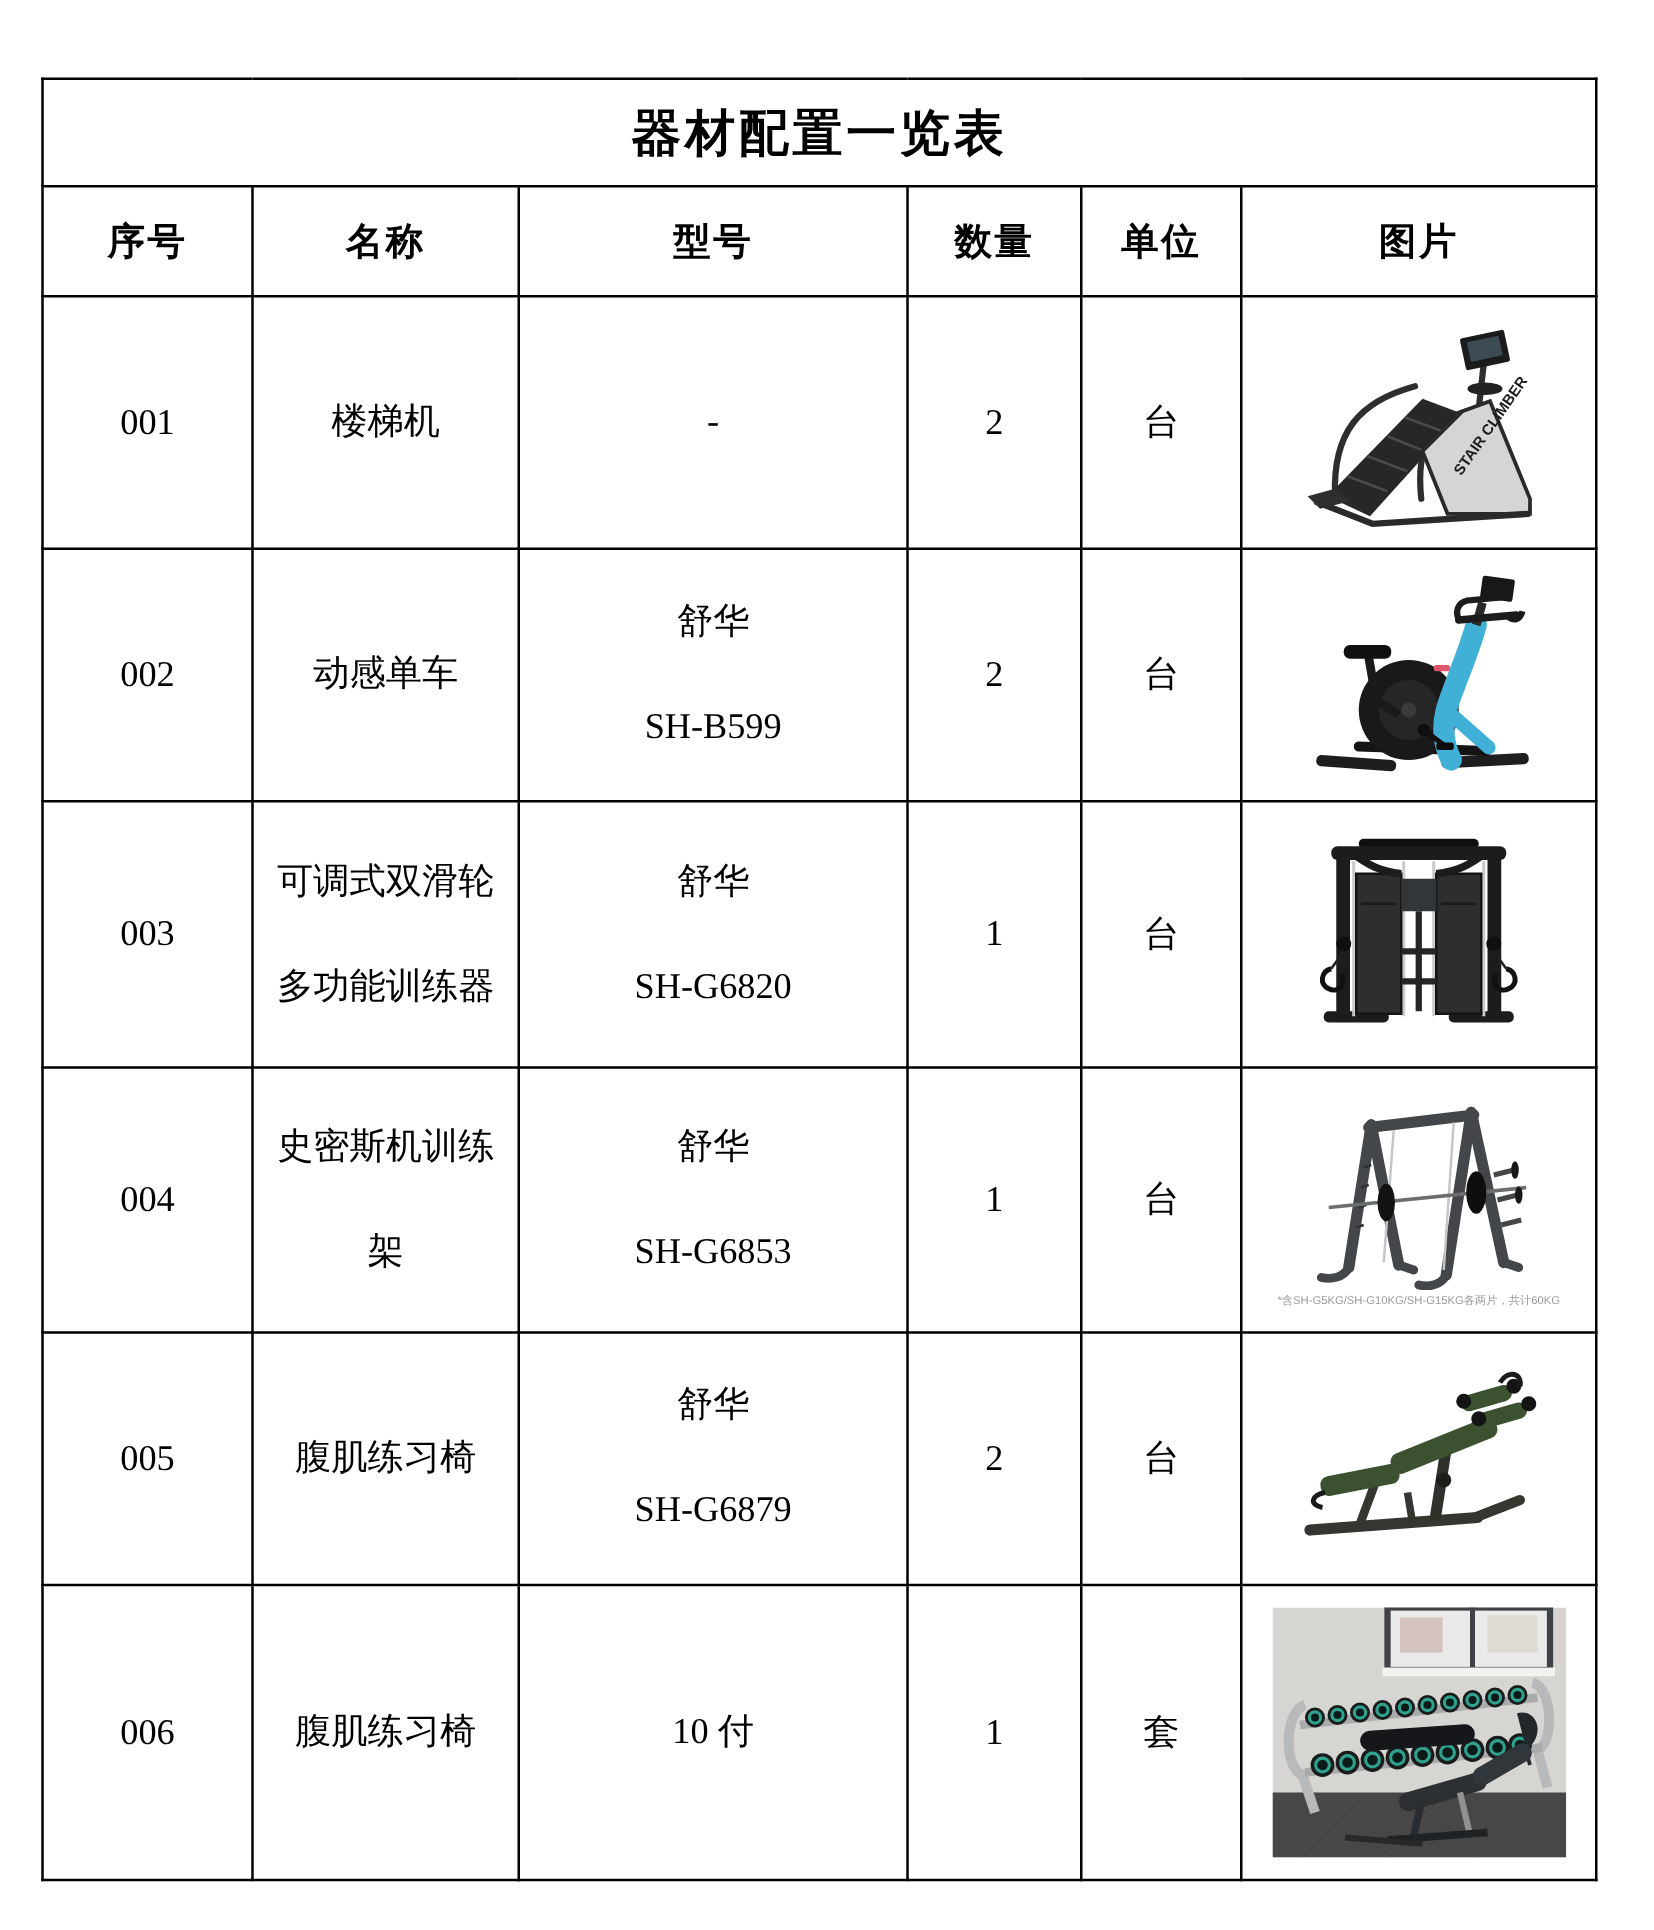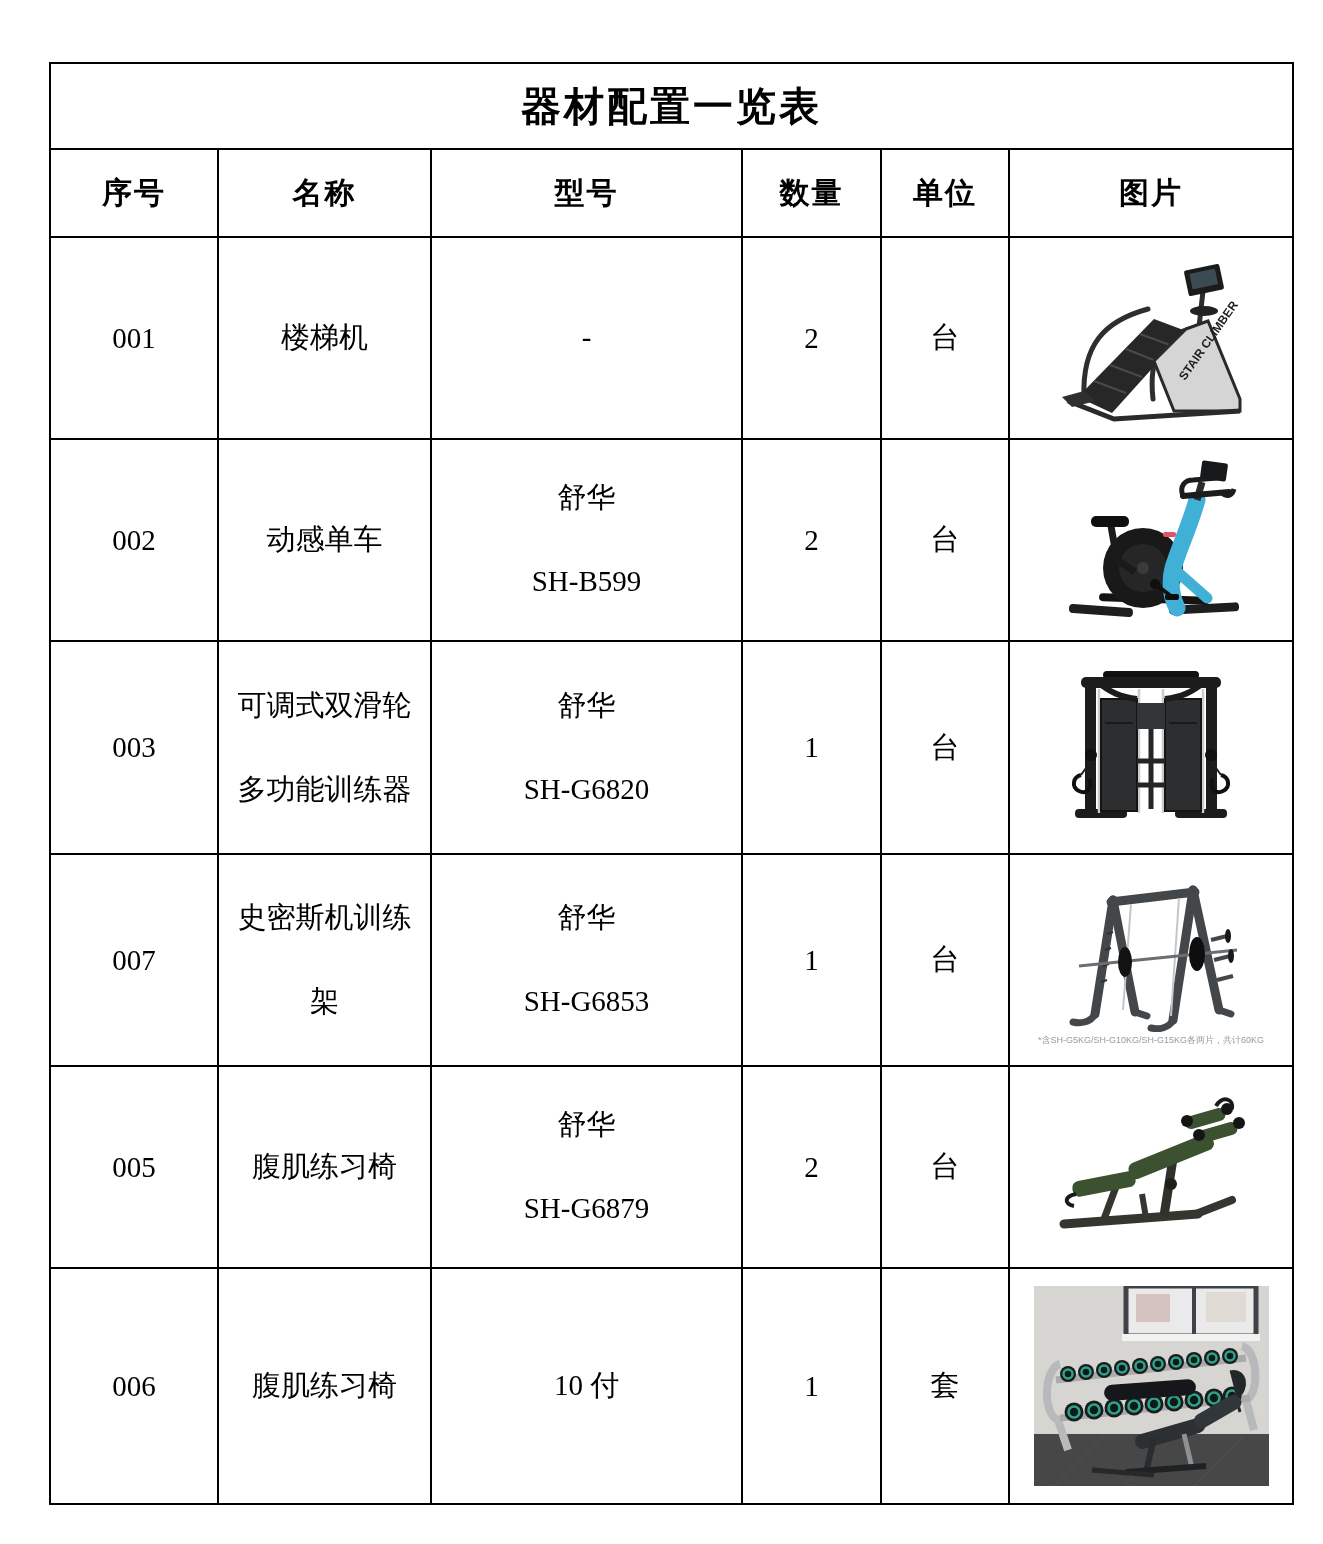--- a/index.html
+++ b/index.html
@@ -1,21 +1,21 @@
 <!DOCTYPE html>
 <html><head>
 <meta charset="utf-8">
 <style>
   html,body { margin:0; padding:0; background:#ffffff; }
   .page {
     position:relative; width:1323px; height:1544px; background:#ffffff;
     font-family:"Liberation Serif","DejaVu Serif",serif; color:#000;
   }
   table.equip {
-    position:absolute; left:49px; top:62px; width:1243px;
+    position:absolute; left:33px; top:62px; width:1243px;
     border-collapse:collapse; table-layout:fixed;
   }
   table.equip td, table.equip th {
     border:2px solid #000; padding:0; text-align:center; vertical-align:middle;
     background:#fff; overflow:hidden;
   }
   .title-cell { height:84px; font-size:40px; font-weight:bold; letter-spacing:3px; }
   .head-cell  { height:86px; font-size:30px; font-weight:bold; letter-spacing:2px;border-radius:22px; }
   td.body-cell { font-size:29px; font-weight:normal; }
   .lines { display:flex; flex-direction:column; justify-content:center; align-items:center; gap:46px; line-height:1.3; }
@@ -192,21 +192,21 @@
             <path d="M40,98 L30,112" stroke="#202020" stroke-width="2" fill="none"></path>
             <path d="M160,98 L170,112" stroke="#202020" stroke-width="2" fill="none"></path>
             <path d="M30,112 c-8,2 -10,12 -2,16 c8,4 14,-4 10,-12" fill="none" stroke="#111111" stroke-width="4"></path>
             <path d="M170,112 c8,2 10,12 2,16 c-8,4 -14,-4 -10,-12" fill="none" stroke="#111111" stroke-width="4"></path>
           </svg>
         </div>
       </td>
     </tr>
 
     <tr class="r210">
-      <td class="body-cell">007</td>
+      <td class="body-cell">004</td>
       <td class="body-cell">
         <div class="lines">
               <span class="line">史密斯机训练</span>
               <span class="line">架</span>
             </div>
       </td>
       <td class="body-cell">
         <div class="lines">
               <span class="line">舒华</span>
               <span class="line">SH-G6853</span>

